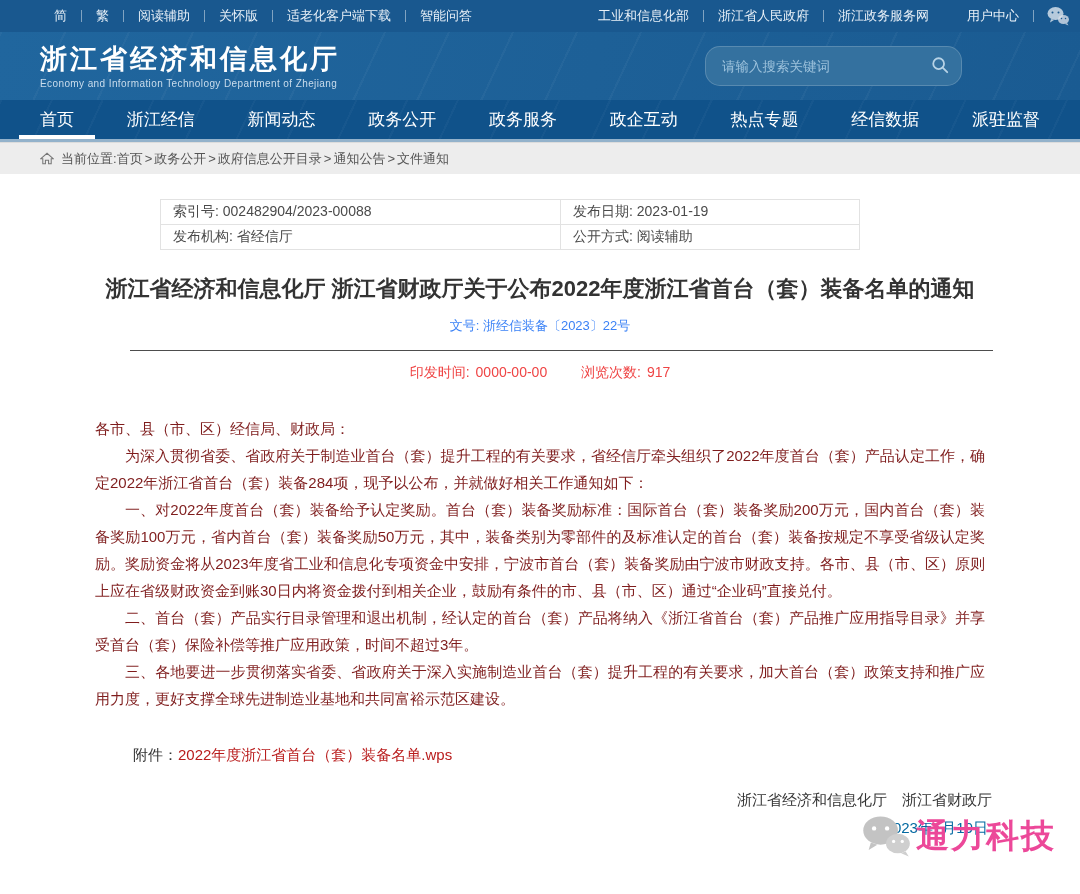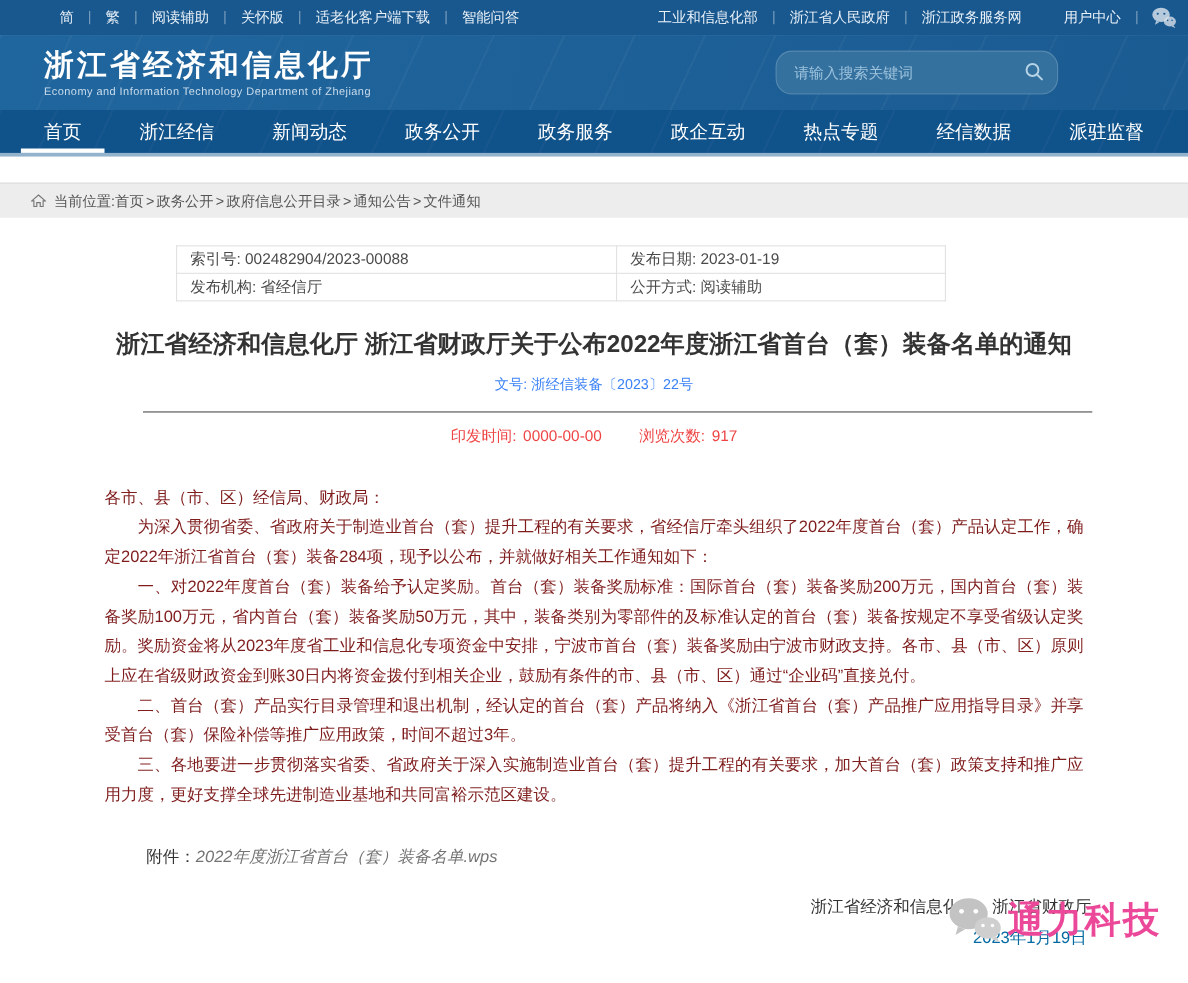--- a/index.html
+++ b/index.html
@@ -63,22 +63,22 @@
     height:100%; display:flex; align-items:center; cursor:pointer; white-space:nowrap;
   }
   .nav-item.active::after {
     content:""; position:absolute; left:50%; transform:translateX(-50%);
     bottom:0; width:76px; height:4px; background:#fff;
   }
 
   
   .breadcrumb {
     height:32px; background:#ededed; border-top:1px solid #dcdcdc;
-    display:flex; align-items:center; padding-left:28px;
-    font-size:13px; color:#555;margin-top:24px;
+    display:flex; align-items:center; padding-left:40px;
+    font-size:13px; color:#555;
   }
   .breadcrumb .home-ic { display:flex; align-items:center; margin-right:7px; }
   .crumb { color:#555; text-decoration:none; cursor:pointer; }
   .crumb::after { content:"> "; color:#555; margin:0 2px; }
   .crumb:last-child::after { content:""; }
 
   
   .content { position:relative; }
   .meta-table { margin:25px 0 0 160px; width:700px; border-collapse:collapse; font-size:14px; color:#4a4a4a; }
   .meta-table td { border:1px solid #e2e2e2; padding:3px 12px; height:24px; }
@@ -92,21 +92,21 @@
   .rule { margin:15px 87px 0 130px; border-top:1px solid #4d4d4d; height:0; }
   .print-row { margin-top:13px; text-align:center; font-size:14px; color:#ef4444; }
   .print-row .cell { margin:0 15px; }
   .print-row .lbl { margin-right:6px; }
 
   .body-text { margin:33px 95px 0; font-size:15px; line-height:27px; color:#7f1d1d; text-align:justify; }
   .body-text p { margin:0; }
   .body-text p.indent { text-indent:2em; }
 
   .attachment { margin:34px 0 0 133px; font-size:15px; color:#333; }
-  .attachment a { color:#737373; text-decoration:none; cursor:pointer;font-style:italic; }
+  .attachment a { color:#b91c1c; text-decoration:none; cursor:pointer; }
 
   .signature { margin-top:26px; text-align:right; padding-right:88px; font-size:15px; color:#333; }
   .sign-date { margin-top:9px; text-align:right; padding-right:92px; font-size:15px; color:#0369a1; }
 
   
   .watermark {
     position:absolute; right:24px; bottom:28px; display:flex; align-items:flex-start;
     color:#ec4899; font-size:33px; font-weight:bold; letter-spacing:2px;
     pointer-events:none; z-index:5;
   }

